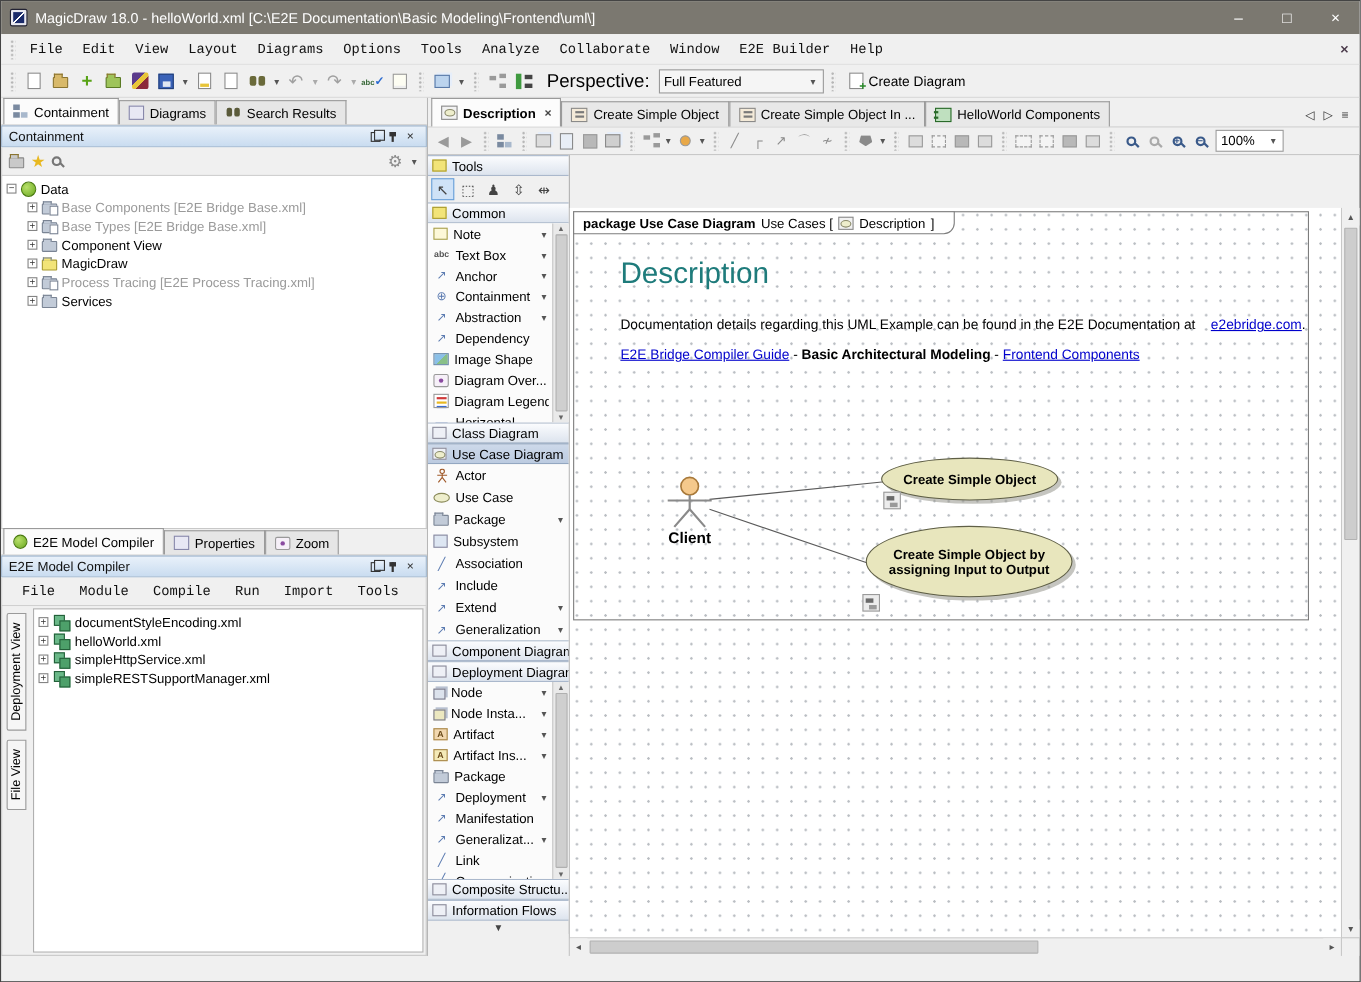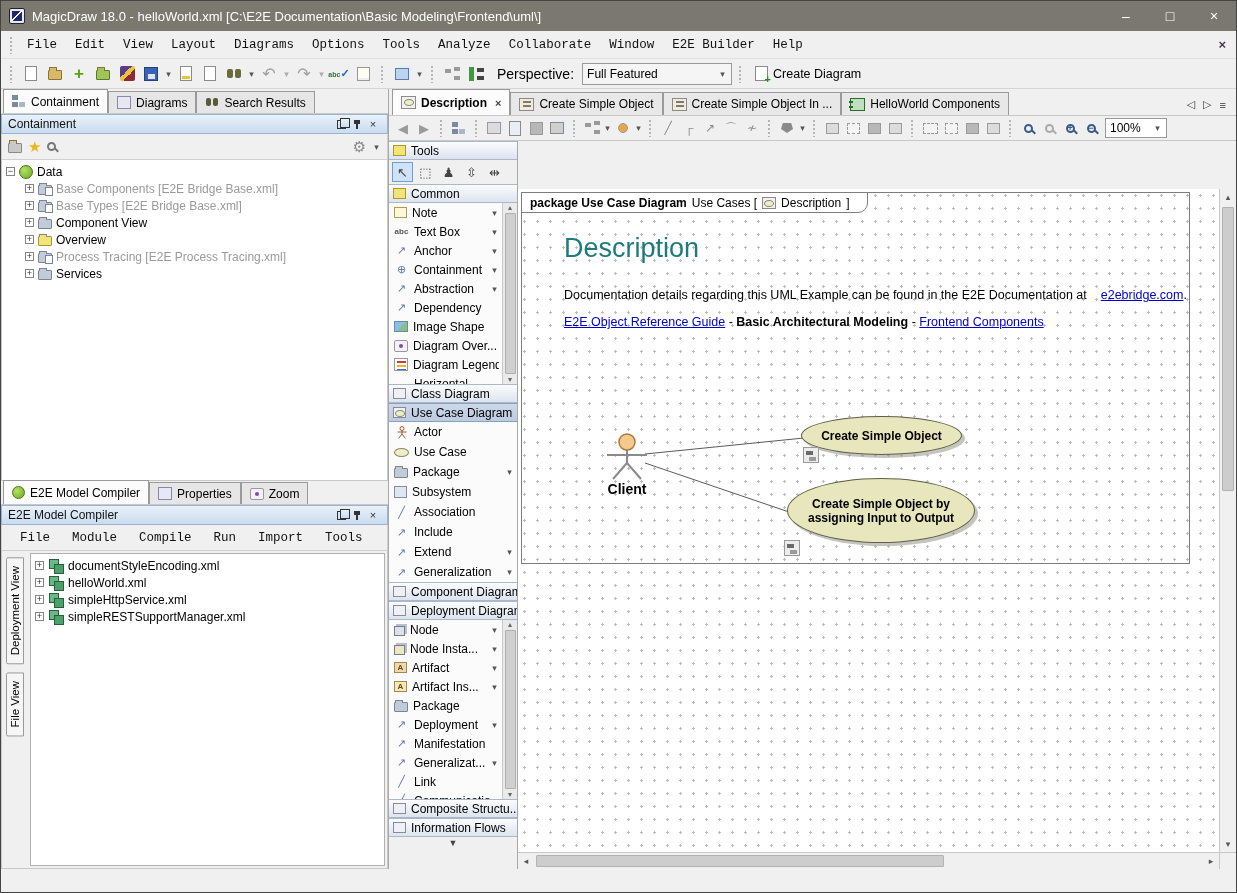--- a/index.html
+++ b/index.html
@@ -41,21 +41,21 @@
   .note-pg { width:13px; height:14px; background:#fdfdf2; border:1px solid #999; box-shadow:inset 0 -2px 0 #eee; }
   .trans-ic { width:14px; height:12px; background:#bcd4ee; border:1px solid #5a7aa8; box-shadow:2px -2px 0 #e6eefa; }
   .struct-ic { width:15px; height:14px; background:
       linear-gradient(#9a9a9a,#9a9a9a) 0 2px/6px 4px no-repeat,
       linear-gradient(#9a9a9a,#9a9a9a) 9px 0/6px 4px no-repeat,
       linear-gradient(#9a9a9a,#9a9a9a) 9px 9px/6px 4px no-repeat; }
   .struct-ic.green { background:
       linear-gradient(#3f9a3f,#3f9a3f) 0 0/5px 14px no-repeat,
       linear-gradient(#444,#444) 8px 1px/7px 4px no-repeat,
       linear-gradient(#444,#444) 8px 9px/7px 4px no-repeat; }
-  .persp-label { font-size:14px; margin:0 6px 0 8px; }
+  .persp-label { font-size:17px; margin:0 6px 0 8px; }
   .combo { width:150px; height:22px; background:#f5f5f5; border:1px solid #9a9a9a; display:flex; align-items:center; font-size:12px; padding:0 4px; }
   .combo .cv { flex:1; }
   .creatediag { display:flex; align-items:center; gap:5px; font-size:12.5px; padding:0 6px; }
   .newdiag-ic { width:13px; height:15px; background:#fff; border:1px solid #8a8a8a; position:relative; }
   .newdiag-ic::after { content:"+"; position:absolute; right:-4px; bottom:-5px; color:#2a8a2a; font-weight:bold; font-size:11px; }
 
   
   .main { display:flex; height:780px; }
   .leftcol { width:388px; border-right:1px solid #a8a8a8; display:flex; flex-direction:column; background:#f0f0f0; }
   .centercol { flex:1; display:flex; flex-direction:column; min-width:0; }
@@ -372,21 +372,21 @@
             </span>
           <span class="pkgf"></span>
           <span>Component View</span>
         </div>
         <div class="trow">
           <span class="indent"></span>
           <span class="exp">
               <span>+</span>
             </span>
           <span class="pkgf yellow"></span>
-          <span>Overview</span>
+          <span>MagicDraw</span>
         </div>
         <div class="trow">
           <span class="indent"></span>
           <span class="exp">
               <span>+</span>
             </span>
           <span class="pkgf used"></span>
           <span class="muted">Process Tracing [E2E Process Tracing.xml]</span>
         </div>
         <div class="trow">
@@ -809,21 +809,21 @@
                 </div>
               </div>
 
               <div class="heading">Description</div>
 
               <div class="para">
                 <span>Documentation details regarding this UML Example can be found in the E2E Documentation at</span><a class="plink">e2ebridge.com</a><span>.</span>
               </div>
 
               <div class="lrow" style="top:126px;">
-                <a>E2E Object Reference Guide</a>
+                <a>E2E Bridge Compiler Guide</a>
                 <span>-</span>
                 <b>Basic Architectural Modeling</b>
                 <span>-</span>
                 <a>Frontend Components</a>
               </div>
 
               <svg width="672" height="375" style="position:absolute;left:0;top:0;pointer-events:none;">
                 <line x1="127" y1="265" x2="286" y2="249" stroke="#5a5a5a" stroke-width="1"></line>
                 <line x1="127" y1="274" x2="274" y2="324" stroke="#5a5a5a" stroke-width="1"></line>
                 <g stroke="#8a8a8a" stroke-width="2" fill="none">

